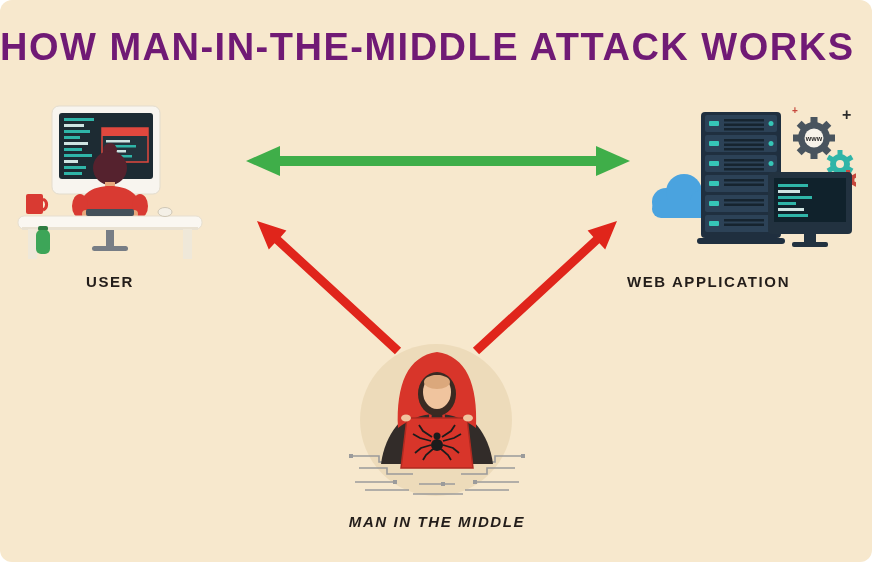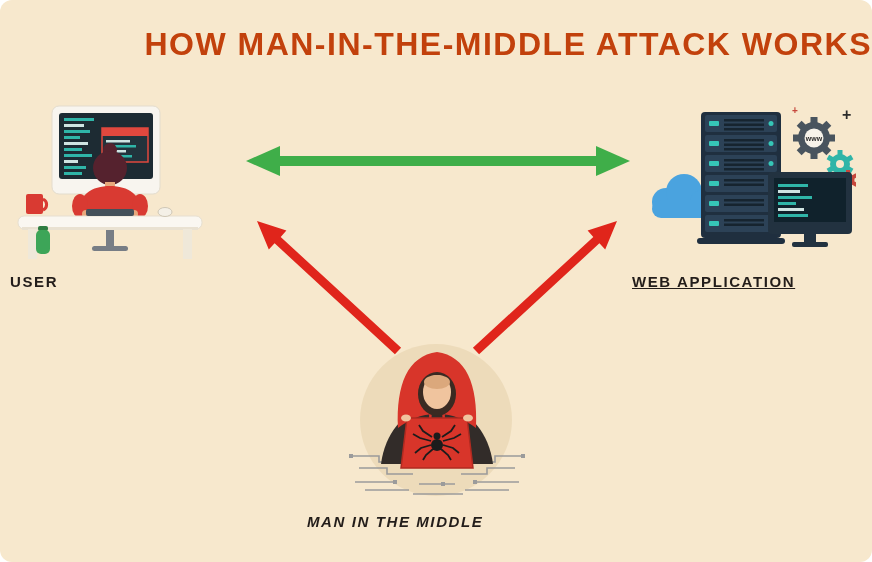--- a/index.html
+++ b/index.html
@@ -3,31 +3,31 @@
 <meta charset="utf-8">
 <style>
   * { margin:0; padding:0; box-sizing:border-box; }
   html,body { background:#ffffff; font-family:"Liberation Sans", sans-serif; }
   .canvas {
     position:relative; width:872px; height:562px;
     background:#f7e8cd; border-radius:12px; overflow:hidden;
   }
   .title {
     position:absolute; top:26px; left:0; width:100%;
-    text-align:right; font-size:32px; font-weight:800;
-    letter-spacing:1.5px; color:#c2410c; white-space:nowrap;
+    text-align:left; font-size:38px; font-weight:800;
+    letter-spacing:1.5px; color:#701a75; white-space:nowrap;
   }
   .arrows { position:absolute; left:0; top:0; pointer-events:none; }
   .node { position:absolute; }
   .node-label {
-    position:absolute; text-align:left; font-size:15px; font-weight:700;
+    position:absolute; text-align:center; font-size:15px; font-weight:700;
     letter-spacing:1.6px; color:#231d1a; white-space:nowrap;
   }
   .label-user { left:10px; width:200px; top:273px; }
-  .label-web  { left:632px; width:225px; top:273px;text-decoration:underline; }
+  .label-web  { left:596px; width:225px; top:273px; }
   .label-mitm { left:307px; width:260px; top:513px;font-style:italic; }
 </style>
 </head>
 <body>
 
 <div class="canvas">
 
   <div class="title">HOW MAN-IN-THE-MIDDLE ATTACK WORKS</div>
 
   <svg class="arrows" width="872" height="562" viewBox="0 0 872 562">

